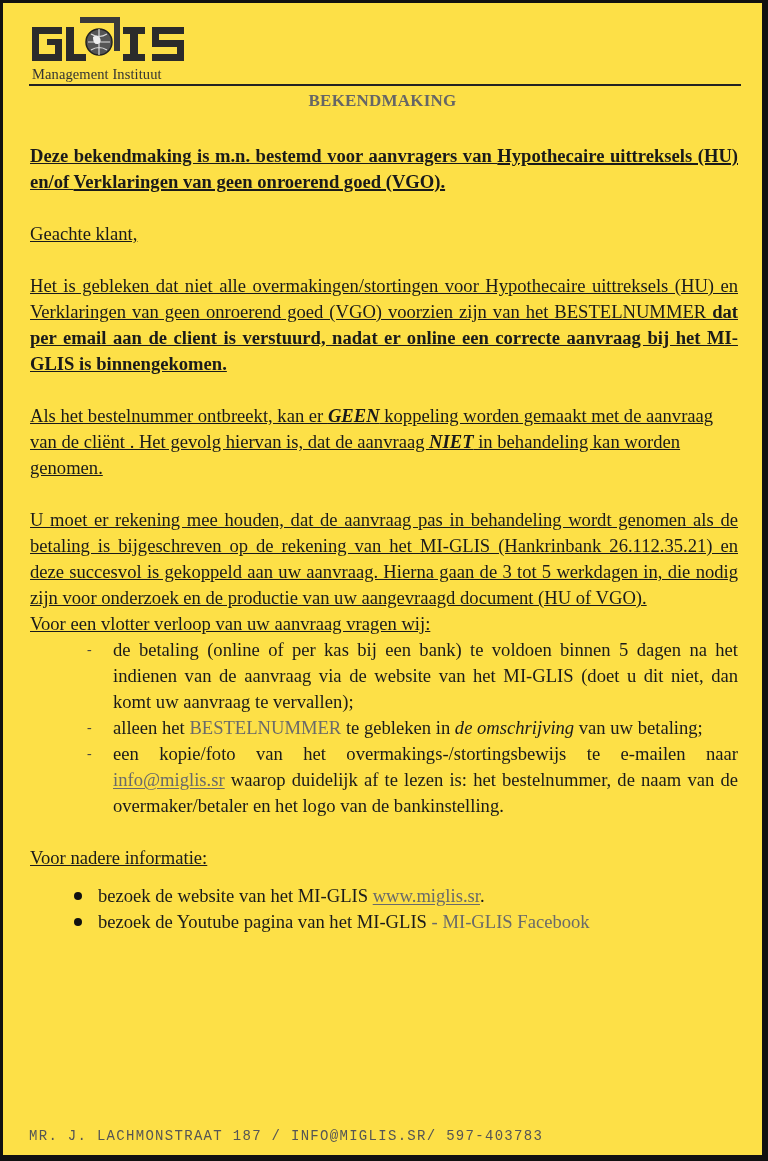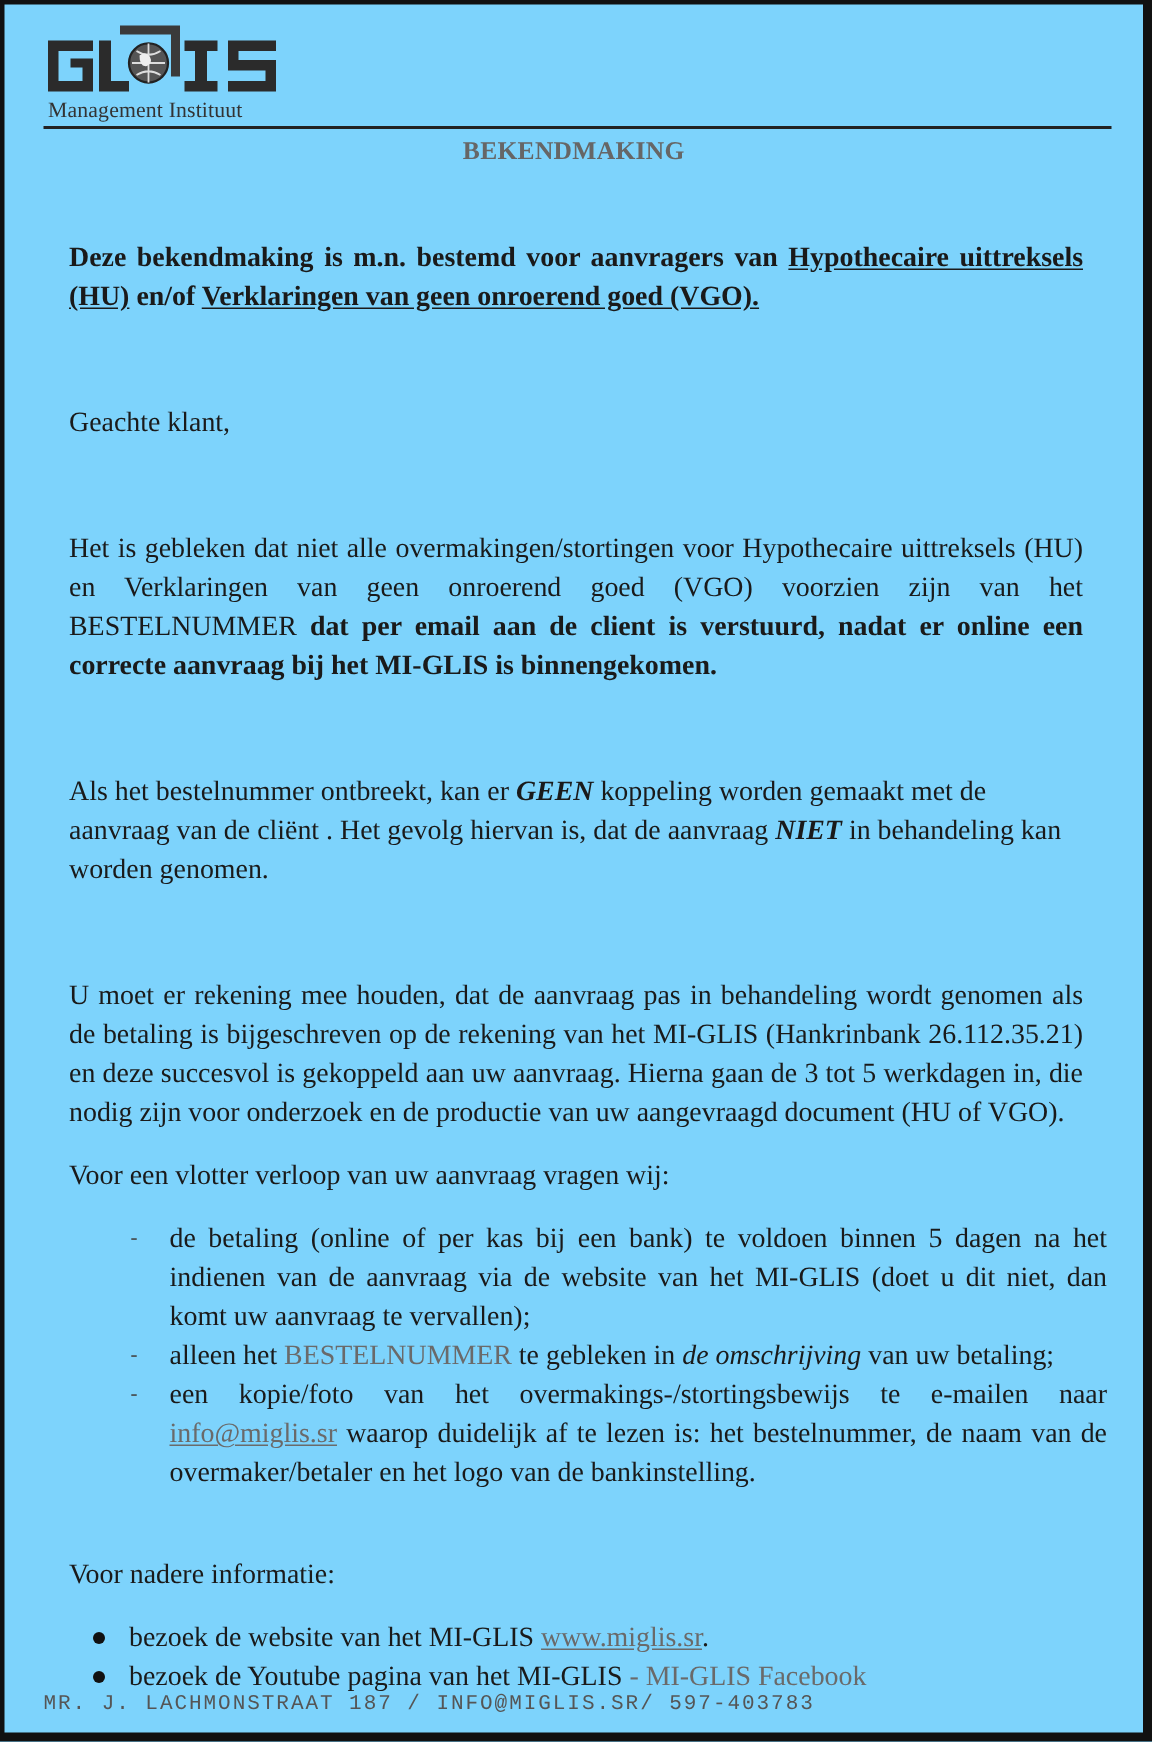--- a/index.html
+++ b/index.html
@@ -1,54 +1,54 @@
 <!DOCTYPE html>
 <html><head>
   <meta charset="utf-8">
   <style>
     html, body { margin: 0; padding: 0; }
     body {
       width: 768px; height: 1161px; background: #111; position: relative; overflow: hidden;
     }
     .page {
       position: absolute; left: 3px; top: 3px; width: 759px; height: 1152px;
-      background: #7dd3fc; overflow: hidden;
+      background: #fde047; overflow: hidden;
       font-family: "Liberation Serif", "DejaVu Serif", serif; color: #1a1a1a;
     }
     .logo { position: absolute; left: 27px; top: 10px; width: 165px; height: 72px; }
     .logo-letters { position: absolute; left: 0; top: 2px; height: 50px; }
     .logo-sub {
       position: absolute; left: 2px; top: 53px; font-size: 14.5px; color: #333;
       letter-spacing: 0.1px; white-space: nowrap;
     }
     .header-rule {
       position: absolute; left: 26px; top: 81px; width: 712px; height: 2px; background: #222;
     }
     .title {
       position: absolute; left: 0; width: 759px; top: 88px; text-align: center;
       font-weight: bold; font-size: 17px; color: #666; letter-spacing: 0.2px;
       padding-left: 0;
     }
     .content {
       position: absolute; left: 27px; top: 140px; width: 708px;
       font-size: 18.6px; line-height: 26px;
     }
-    .content p { margin: 16px; }
+    .content p { margin: 0; text-decoration: underline; }
     .justify { text-align: justify; }
     .bold { font-weight: bold; }
     .u { text-decoration: underline; text-underline-offset: 2px; }
     .gap { height: 26px; }
     .dash-list { list-style: none; margin: 0; padding: 0; }
     .dash-list li { position: relative; padding-left: 83px; text-align: justify; }
     .dash-list li .dash {
       position: absolute; left: 57px; top: 0; color: #444; font-size: 14px;
     }
     .grey { color: #6a6a6a; }
     .link { color: #6a6a6a; text-decoration: underline; text-underline-offset: 2px; }
-    .bullet-list { list-style: none; margin: 0; padding: 0; }
+    .bullet-list { list-style: none; margin: 12px; padding: 0; }
     .bullet-list li { position: relative; padding-left: 56px; }
     .bullet-list li .dot {
       position: absolute; left: 32px; top: 9px; width: 8px; height: 8px; border-radius: 50%; background: #111;
     }
     .footer {
       position: absolute; left: 26px; top: 1125px; font-size: 14px; letter-spacing: 1.3px;
       color: #555; font-family: Liberation Mono, monospace; white-space: nowrap;
     }
   </style>
 </head>

